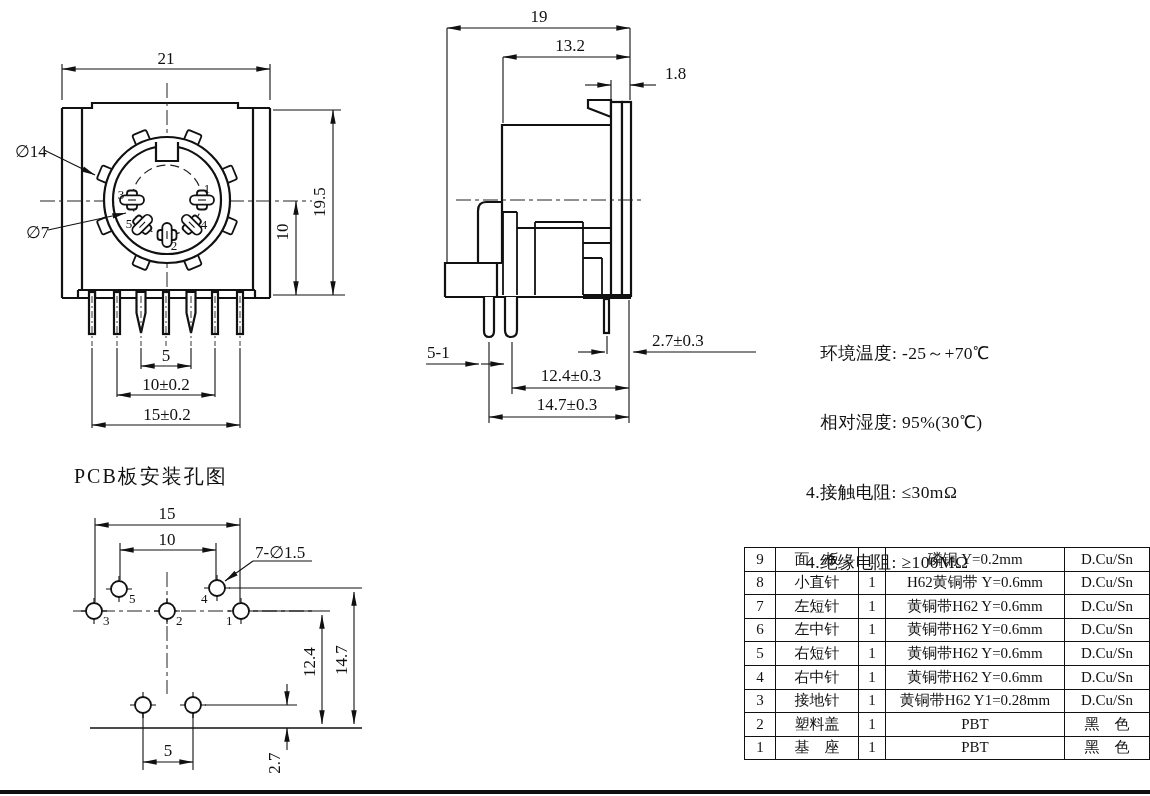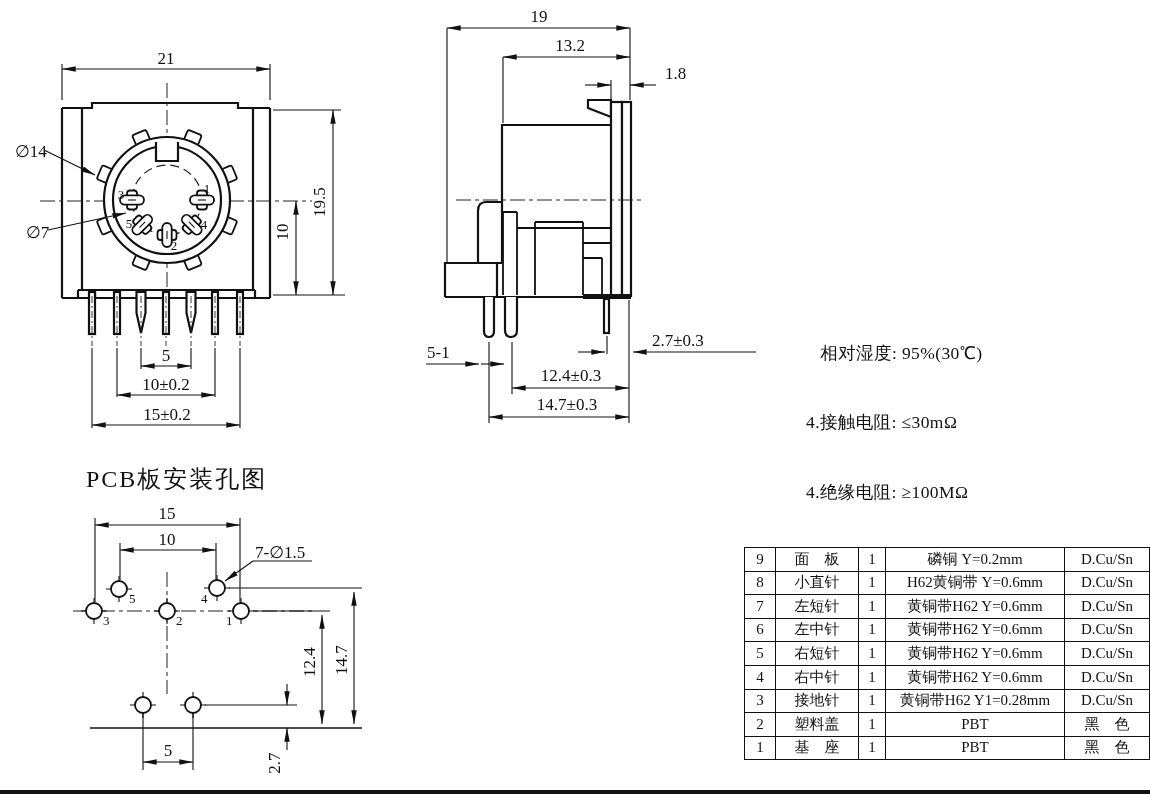--- a/index.html
+++ b/index.html
@@ -17,21 +17,21 @@
   .cl  {fill:none;stroke:#222;stroke-width:1;stroke-dasharray:15 4 4 4;}
   .cl2 {fill:none;stroke:#222;stroke-width:0.9;stroke-dasharray:7 3 2 3;}
   .dsh {fill:none;stroke:#222;stroke-width:1.2;stroke-dasharray:9 5;}
   .blk {fill:#111;stroke:none;}
   text.d {font:17px "Liberation Serif",serif;fill:#111;}
   text.s {font:13px "Liberation Serif",serif;fill:#111;}
   
   #specs{position:absolute;left:806px;top:295px;white-space:pre;
          font-size:17.5px;line-height:23.3px;letter-spacing:0.4px;}
   
-  #pcb-title{position:absolute;left:86px;top:463px;font-size:24px;letter-spacing:2px;}
+  #pcb-title{position:absolute;left:74px;top:463px;font-size:20px;letter-spacing:2px;}
   
   #bom{position:absolute;left:744px;top:547px;width:405px;border-collapse:collapse;
        table-layout:fixed;font-size:15px;}
   #bom td{border:1px solid #111;text-align:center;vertical-align:middle;
           padding:0 1px;height:22.6px;line-height:1.15;overflow:hidden;}
   #bom tr.hdr td{height:31px;word-break:break-all;}
   #frame-bottom{position:absolute;left:0;top:790px;width:1150px;height:4px;background:#111;}
 </style>
 </head>
 <body>
@@ -238,20 +238,21 @@
       <path class="dim" d="M143,712 V770 M193,712 V770"></path>
       <line class="dim" x1="143" y1="762" x2="193" y2="762" marker-start="url(#ar)" marker-end="url(#ar)"></line>
       <text class="d" x="168" y="756" text-anchor="middle">5</text>
     </g>
   </g>
 </svg>
 
 <div id="pcb-title">PCB板安装孔图</div>
 
 <div id="specs">
+  <div>   环境温度: -25～+70℃</div>
   <div>   相对湿度: 95%(30℃)</div>
   <div>4.接触电阻: ≤30mΩ</div>
   <div>4.绝缘电阻: ≥100MΩ</div>
   
   
   
 </div>
 
 <table id="bom">
   <colgroup>

